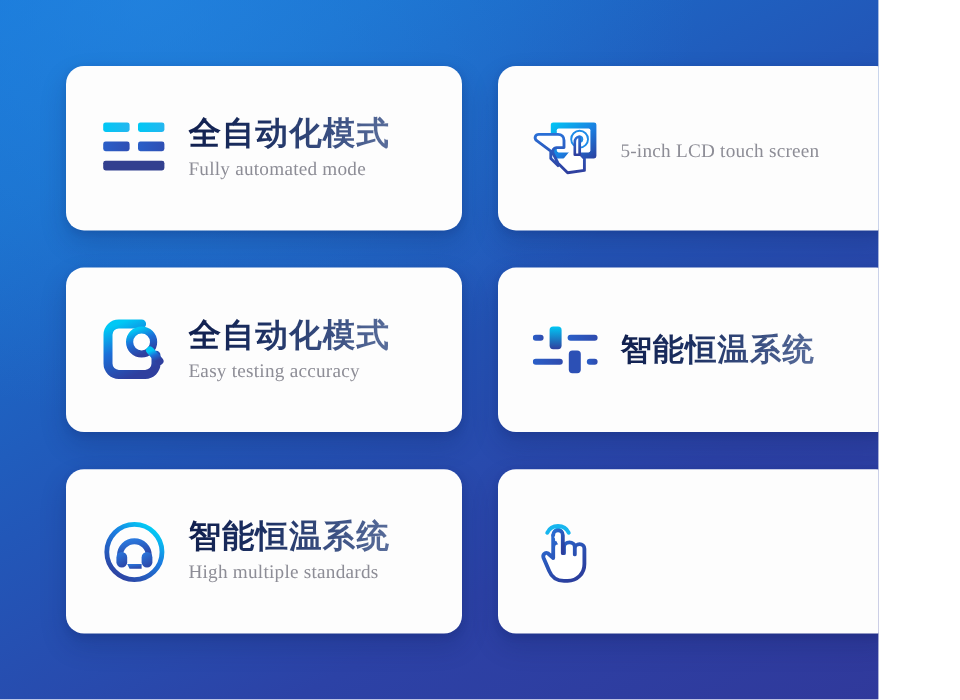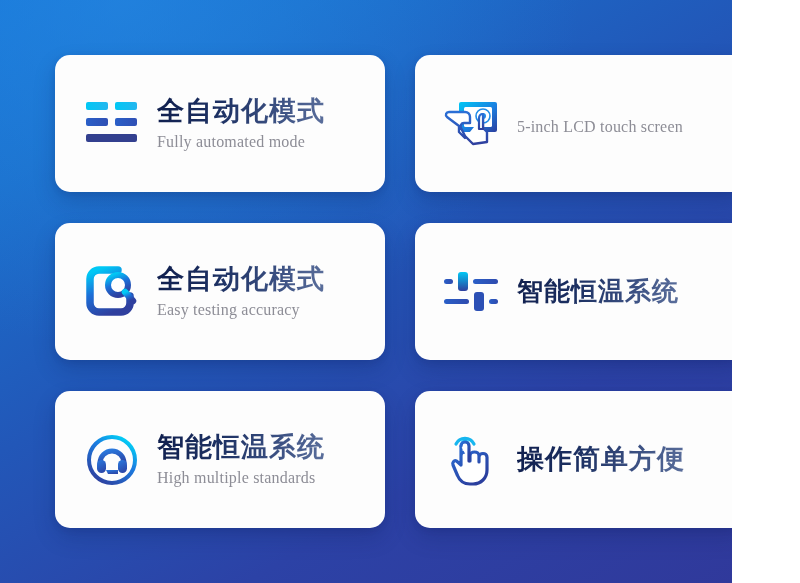--- a/index.html
+++ b/index.html
@@ -260,18 +260,17 @@
           <path d="M15 14 L15 33
                    M15 33 L15 24 C15 21.5 17 20 19.5 20 C22 20 24 21.5 24 24 L24 29
                    M24 24 C24 21.5 26 20 28.5 20 C31 20 33 21.5 33 24 L33 30
                    M33 25 C33 23 34.8 21.5 37 21.5 C39.2 21.5 41 23 41 25.2 L41 38
                    C41 46 35 52 27 52 L24 52 C18 52 13.5 48.5 11.5 43.5 L7 33
                    C6 30.5 8 28 10.5 29 L15 33" fill="#ffffff" stroke="url(#g6h)" stroke-width="3.2" stroke-linecap="round" stroke-linejoin="round"></path>
           <path d="M15 14 C15 11.5 16.8 10 19 10 C21.2 10 23 11.5 23 14 L23 29" fill="#ffffff" stroke="url(#g6h)" stroke-width="3.2" stroke-linecap="round" stroke-linejoin="round"></path>
         </svg>
       </div>
       <div class="texts">
-        <div class="title">操作简单方便</div>
       </div>
     </div>
 
   </div>
 </div>
 
 </body></html>

